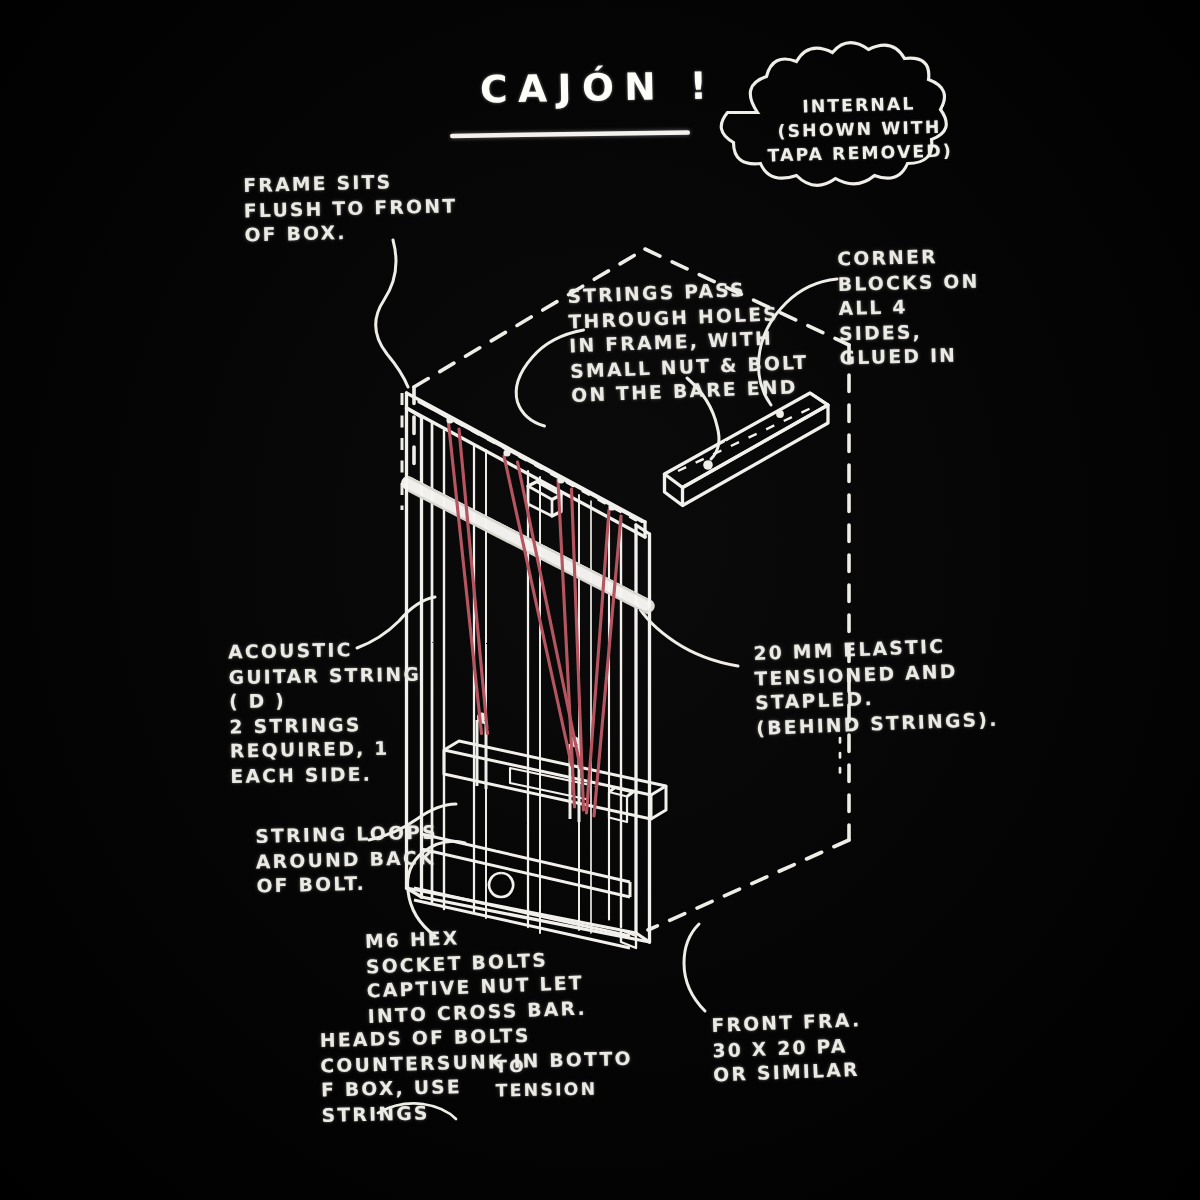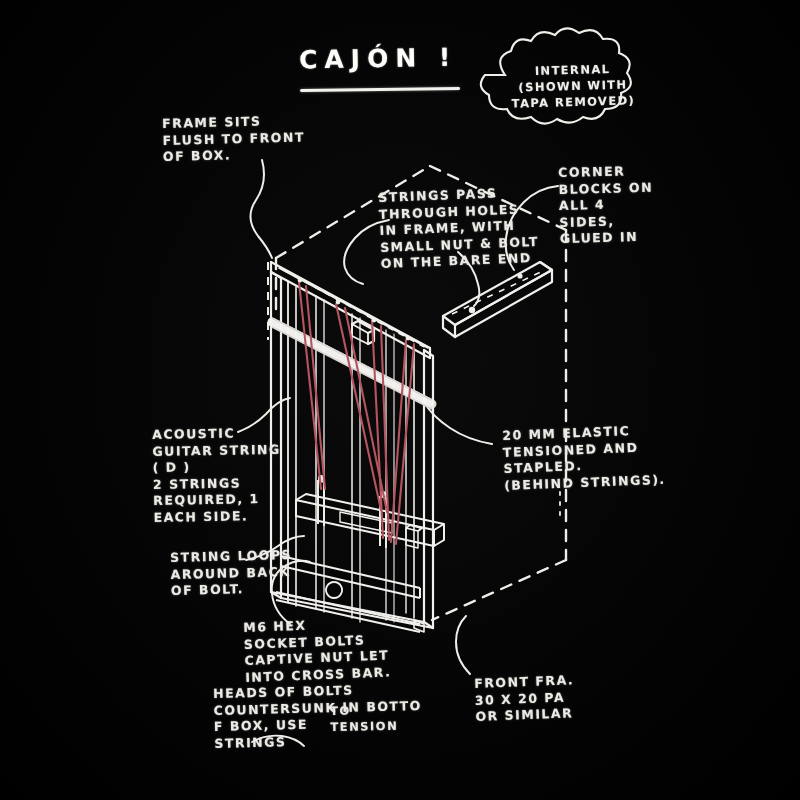--- a/index.html
+++ b/index.html
@@ -30,21 +30,21 @@
     white-space:pre-line;
     text-shadow:0 0 1.5px rgba(255,255,255,.45), 0 0 4px rgba(255,255,255,.12);
     transform-origin:left top;
     pointer-events:auto;
   }
   .note.tilt{transform:rotate(-1.4deg);}
   .note.tilt2{transform:rotate(-2.2deg);}
   .note.tilt3{transform:rotate(-1deg);}
 
   #title-wrap{
-    position:absolute;left:299px;top:44px;
+    position:absolute;left:320px;top:44px;
   }
   #title-wrap .titletxt{
     color:#fdfdfa;font-weight:700;font-size:25px;letter-spacing:7px;
     font-family:"DejaVu Sans", sans-serif;
     text-shadow:0 0 2px rgba(255,255,255,.5);
     transform:rotate(-1deg);
     display:block;
   }
   #title-underline{
     position:absolute;left:300px;top:88px;width:160px;height:3px;

